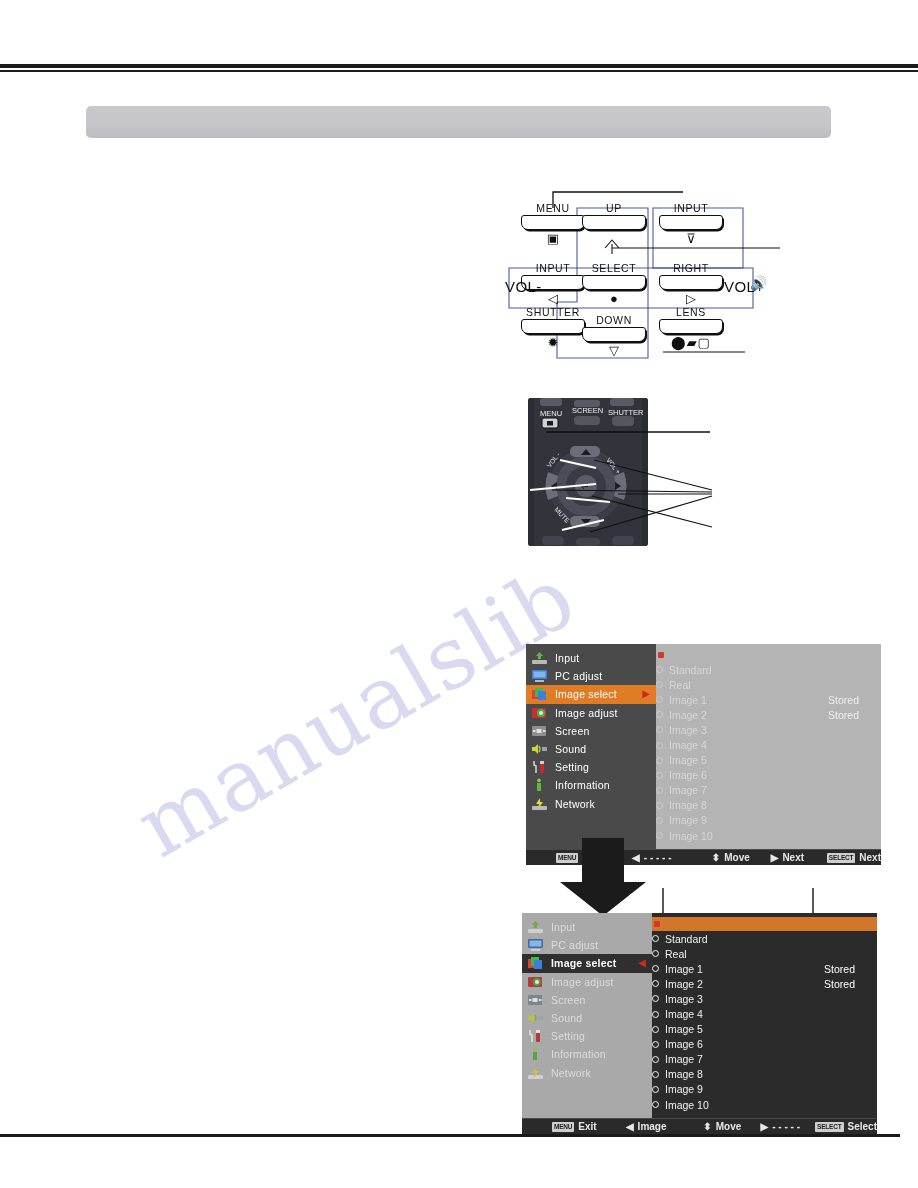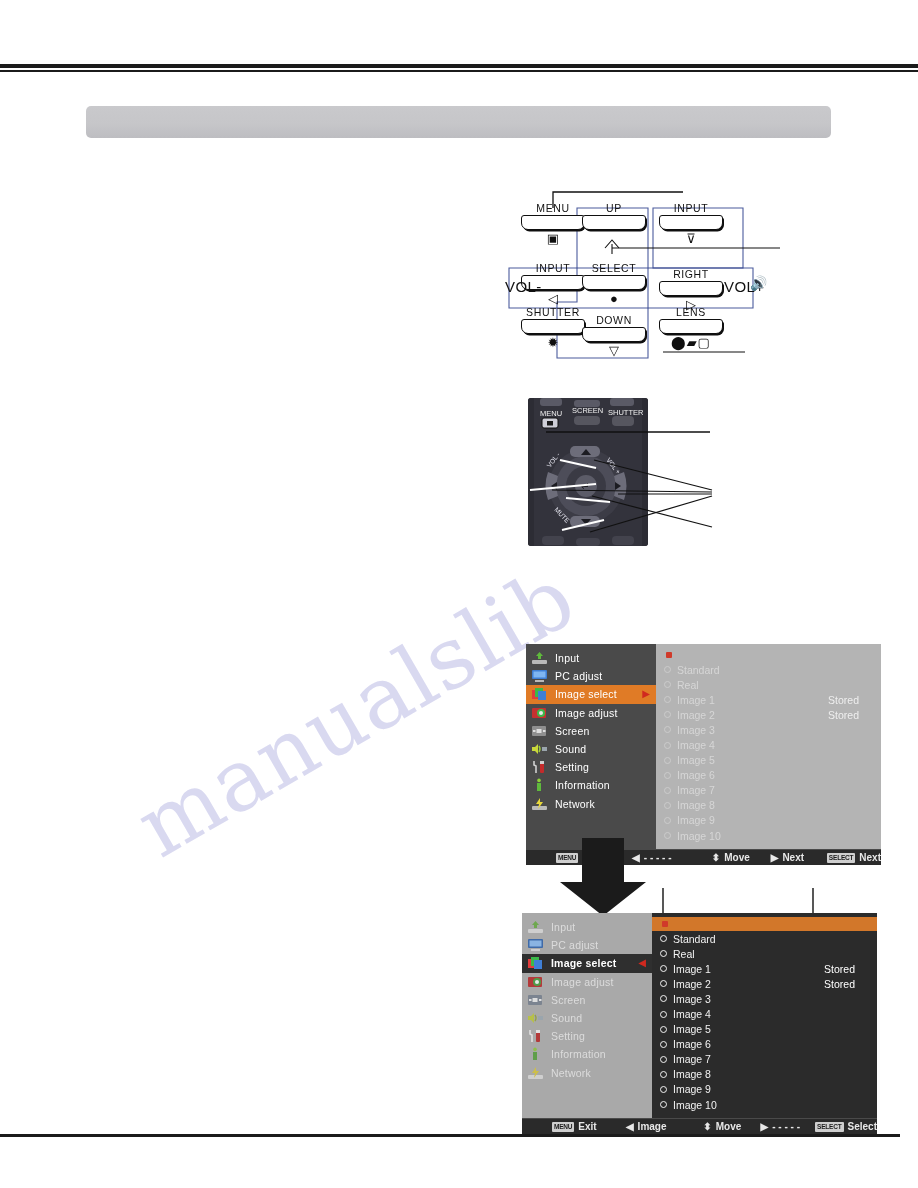--- a/index.html
+++ b/index.html
@@ -164,21 +164,20 @@
 
   .osd-main {
     flex: 1;
     position: relative;
     padding: 4px 0 6px 0;
   }
   .opt-row {
     display: flex;
     align-items: center;
     height: 15.1px;
-    padding-left: 8px;
     box-sizing: border-box;
     font-size: 10.5px;
   }
   .opt-radio {
     width: 7px; height: 7px;
     border-radius: 50%;
     border: 1.2px solid #c9c9c9;
     margin-right: 6px;
     box-sizing: border-box;
     flex: 0 0 7px;
@@ -312,21 +311,21 @@
   <div class="key" style="left:14px; top:80px;">
     <span class="key-label">INPUT</span>
     <div class="key-cap"></div>
     <span class="key-glyph">◁</span>
   </div>
   <div class="key" style="left:75px; top:80px;">
     <span class="key-label">SELECT</span>
     <div class="key-cap"></div>
     <span class="key-glyph">●</span>
   </div>
-  <div class="key" style="left:152px; top:80px;margin-top:6px;">
+  <div class="key" style="left:152px; top:80px;">
     <span class="key-label">RIGHT</span>
     <div class="key-cap"></div>
     <span class="key-glyph">▷</span>
   </div>
   <span class="side-text" style="left:0px; top:96px;">VOL-</span>
   <span class="side-text" style="left:219px; top:96px;">VOL+</span>
   <span class="side-text" style="left:245px; top:93px; font-size:14px;">🔊</span>
 
   <div class="key" style="left:14px; top:124px;">
     <span class="key-label">SHUTTER</span>

